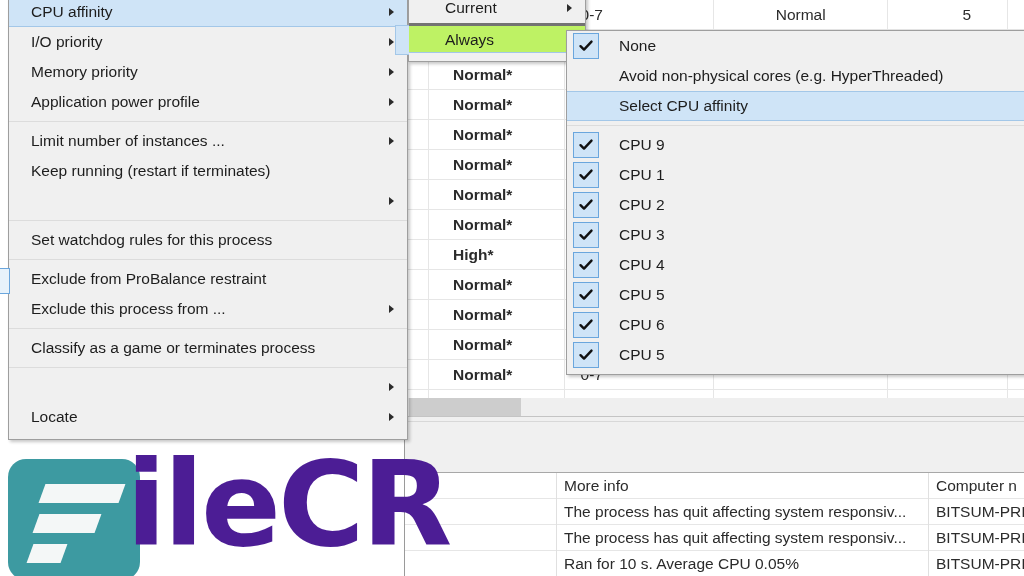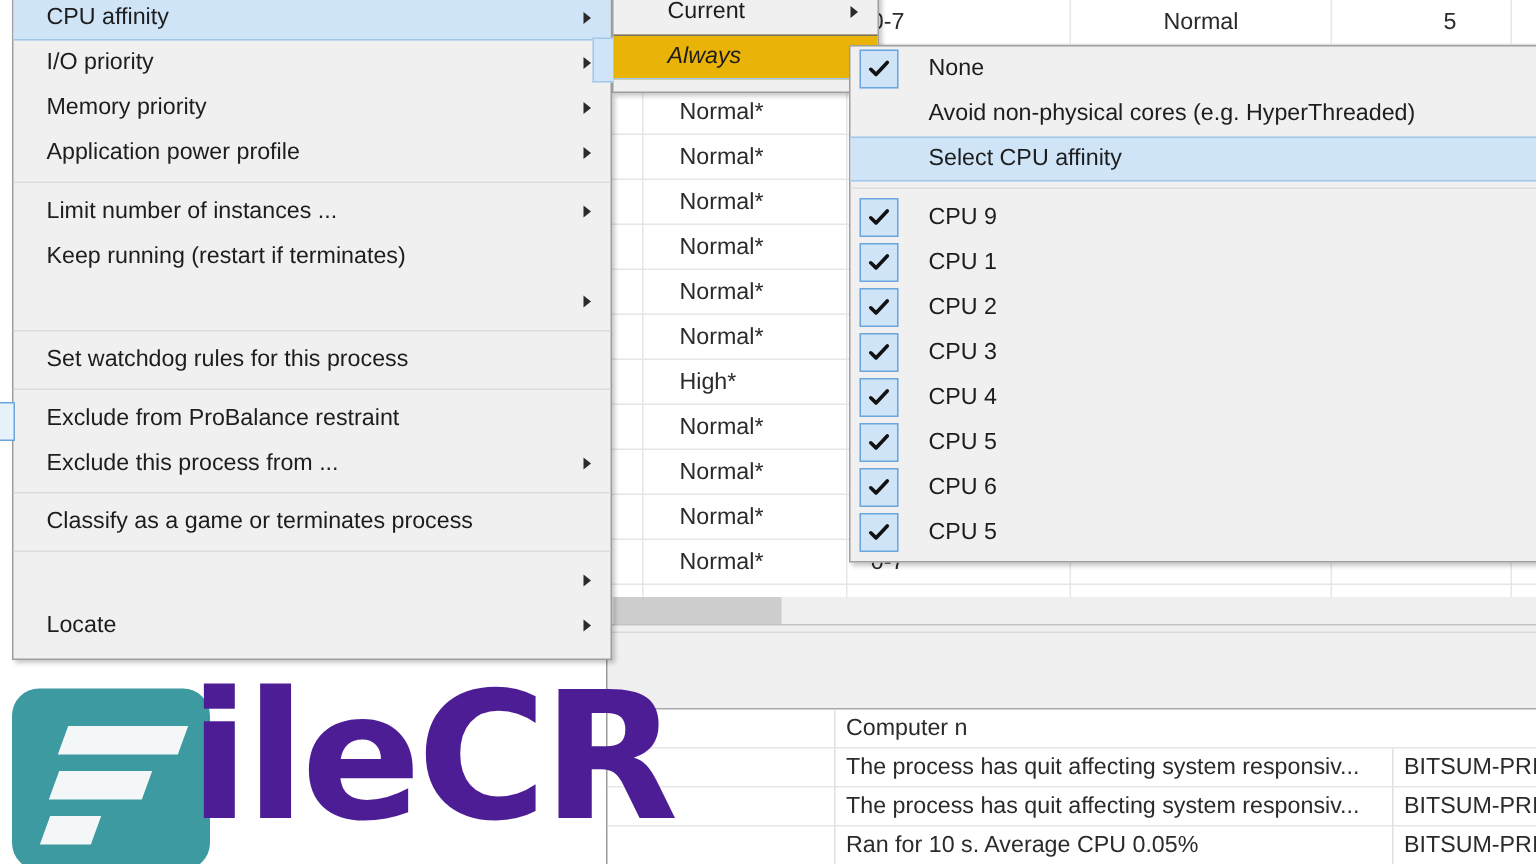--- a/index.html
+++ b/index.html
@@ -37,21 +37,21 @@
   }
   .pc {
     height: 30px;
     line-height: 30px;
     border-right: 1px solid #e6e6e6;
     padding: 0 8px;
     overflow: hidden;
     white-space: nowrap;
   }
   .pc-gutter { width: 24px; border-right: 1px solid #e6e6e6; }
-  .pc-prio   { width: 136px; padding-left: 24px; }
+  .pc-prio   { width: 136px; padding-left: 24px; font-weight: bold; }
   .pc-aff    { width: 150px; padding-left: 16px; }
   .pc-mem    { width: 175px; text-align: center; }
   .pc-io     { width: 120px; text-align: right; padding-right: 36px; }
   .pc-last   { flex: 1; border-right: none; }
 
   
   .hscroll-strip {
     position: absolute;
     left: 404px; top: 398px;
     width: 620px; height: 18px;
@@ -156,24 +156,23 @@
   #menu1 .mi { padding-left: 22px; }
 
   
   #menu2 {
     left: 408px; top: -8px;
     width: 178px;
     height: 70px;
   }
   #menu2 .mi { padding-left: 36px; padding-right: 34px; }
   #menu2 .mi.sel {
-    background: #eab308;
-    border-top: 1px solid #737373;
+    background: #bef264;
+    border-top: 3px solid #737373;
     border-bottom: 1px solid #a3c7e8;
-    font-style: italic;
   }
   #menu2 .sel-bleed {
     position: absolute;
     left: -14px; top: 32px;
     width: 14px; height: 30px;
     background: #cfe4f7;
     border-top: 1px solid #a3c7e8;
     border-bottom: 1px solid #a3c7e8;
     border-left: 1px solid #a3c7e8;
   }
@@ -374,20 +373,21 @@
   </div>
 
   <div class="hscroll-strip">
     <div class="hscroll-thumb"></div>
   </div>
   <div class="panel-gap"></div>
 
   <div class="log-panel">
     <div class="log-row">
       <div class="lc lc-pad"></div>
+      <div class="lc lc-info">More info</div>
       <div class="lc lc-comp">Computer n</div>
     </div>
     <div id="log-rows">
         <div class="log-row">
           <div class="lc lc-pad"></div>
           <div class="lc lc-info">The process has quit affecting system responsiv...</div>
           <div class="lc lc-comp">BITSUM-PRI</div>
         </div>
         <div class="log-row">
           <div class="lc lc-pad"></div>

